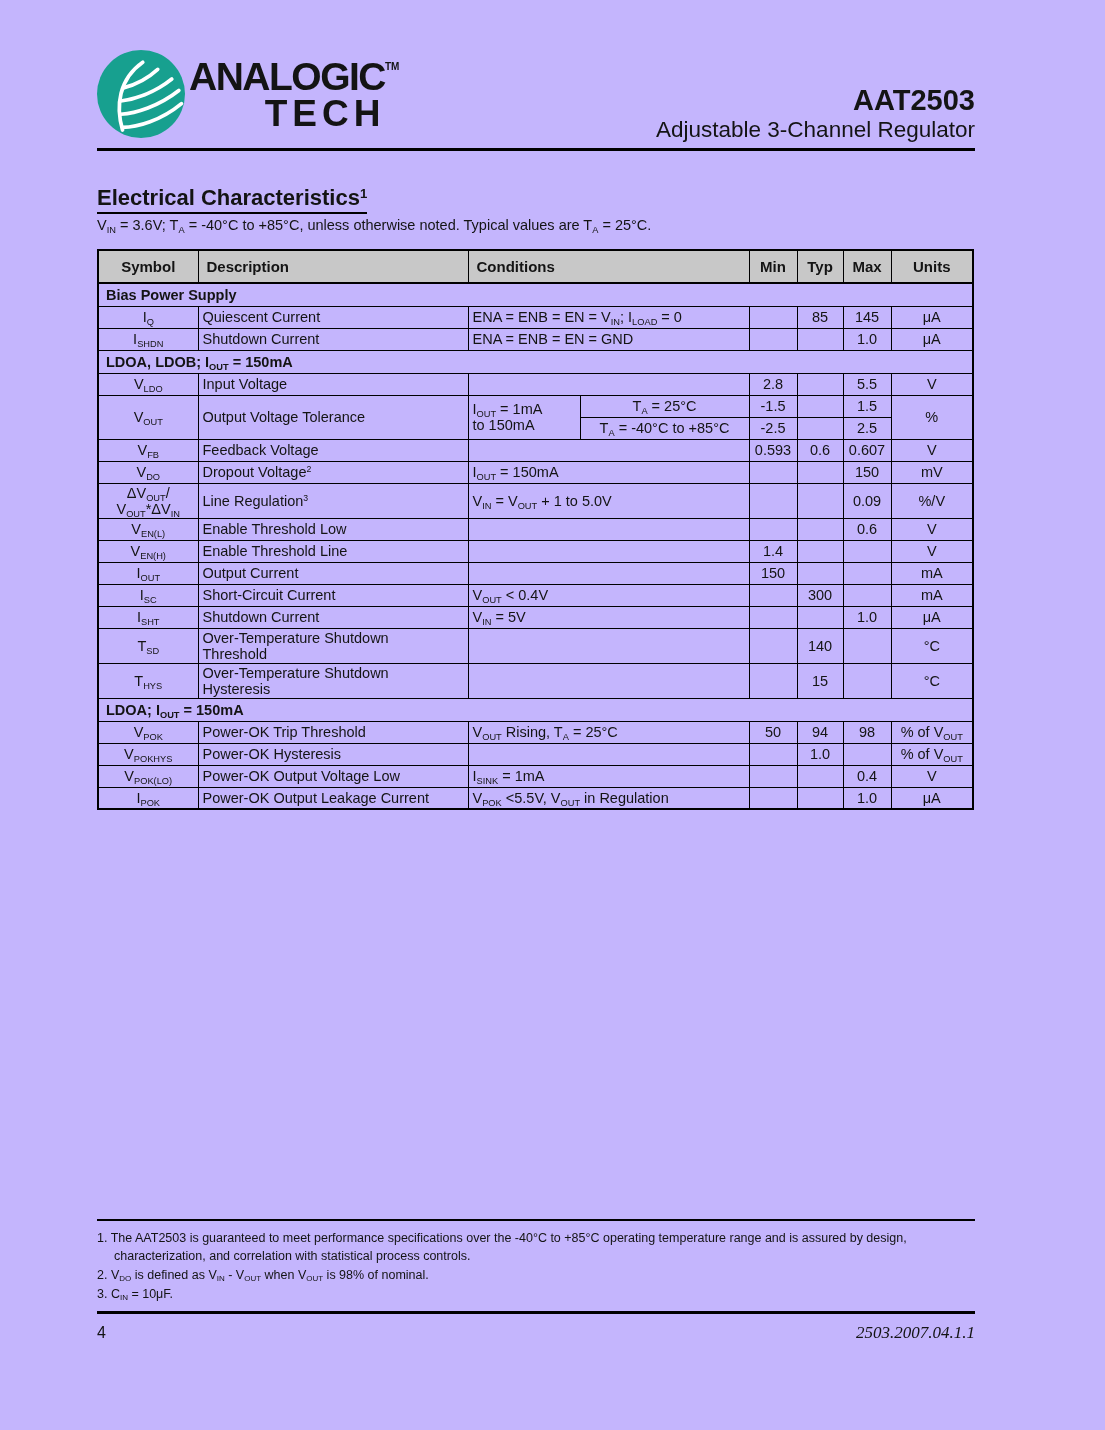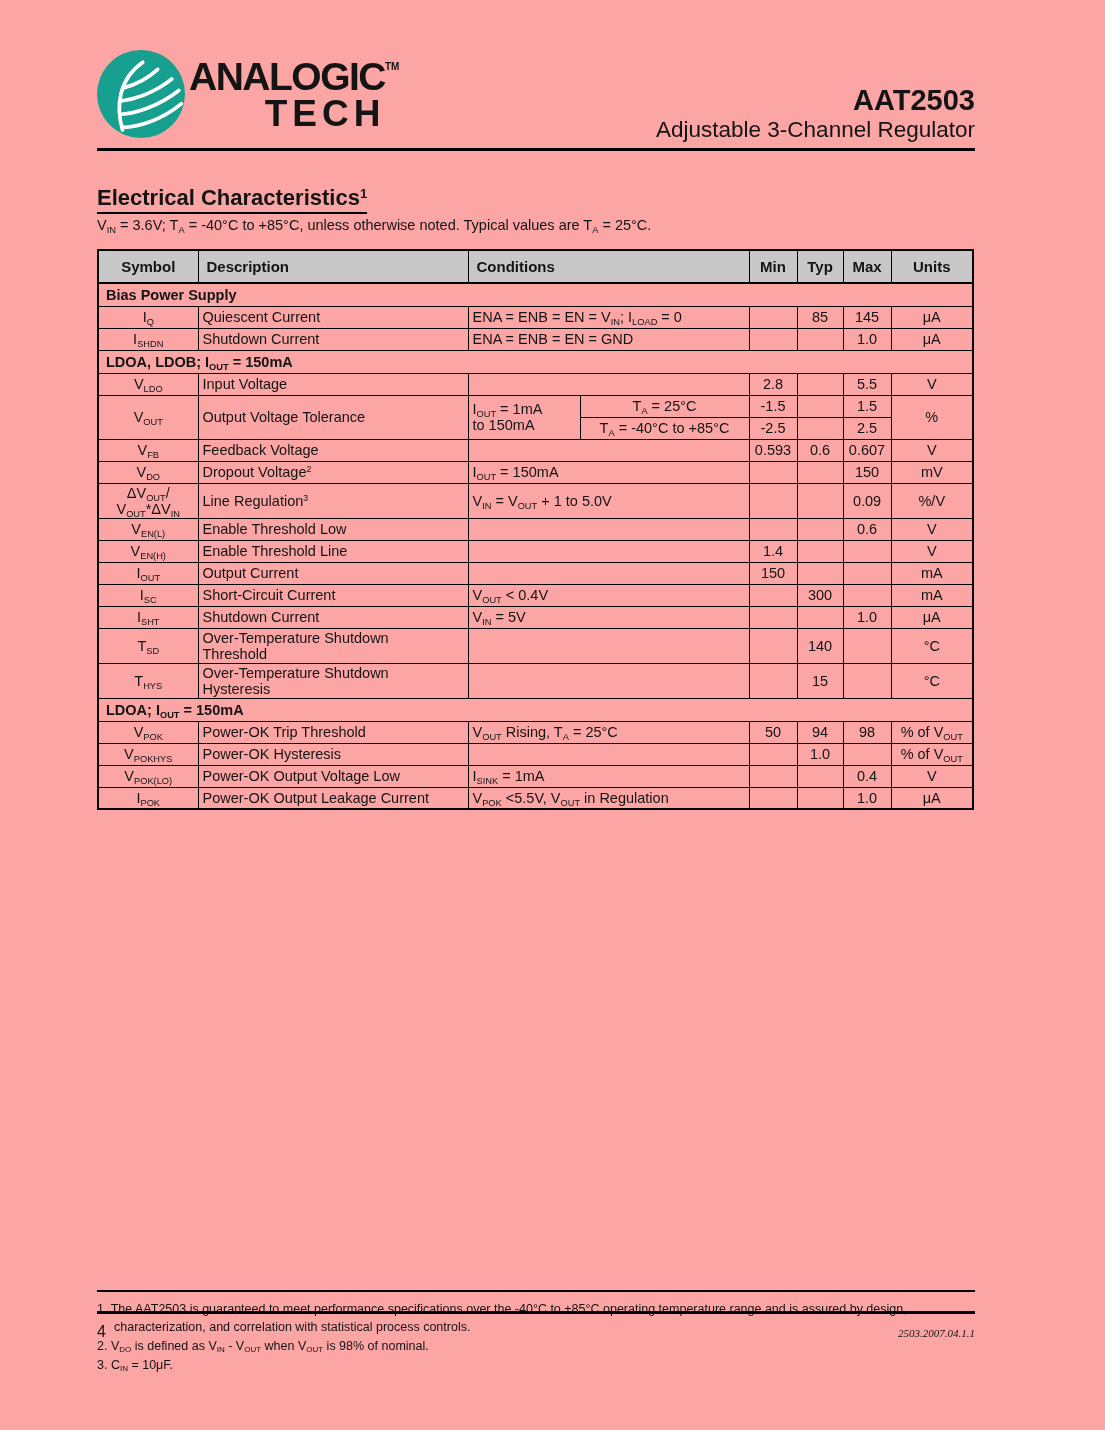--- a/index.html
+++ b/index.html
@@ -7,21 +7,21 @@
     --table-header-bg:#c8c8c8;
     --ink:#141414;
   }
   *{box-sizing:border-box;margin:0;padding:0;}
   html,body{background:#fff;}
   body{
     width:1105px;height:1430px;
     font-family:"Liberation Sans",sans-serif;
     color:var(--ink);
   }
-  .page{position:relative;width:1105px;height:1430px;padding:50px 130px 0 97px;background:#fca5a5;overflow:hidden;}
+  .page{position:relative;width:1105px;height:1430px;padding:50px 130px 0 97px;background:#c4b5fd;overflow:hidden;}
 
   
   .masthead{display:flex;justify-content:space-between;align-items:flex-end;height:94px;}
   .brand{display:flex;align-items:flex-start;align-self:flex-start;}
   .logo{width:88px;height:88px;display:block;flex:0 0 auto;}
   .logo-circle{fill:var(--logo-teal);}
   .wordmark{margin-left:4px;padding-top:7px;white-space:nowrap;}
   .wm-line1{display:block;font-size:39px;font-weight:700;letter-spacing:-1.5px;line-height:1;}
   .tm{font-size:10px;font-weight:700;vertical-align:20px;letter-spacing:0;}
   .wm-line2{display:block;font-size:37px;font-weight:700;letter-spacing:5px;line-height:.95;text-align:right;margin-right:14px;}
@@ -46,28 +46,28 @@
   .c-sym{text-align:center;padding:1px 2px;}
   .c-desc{text-align:left;padding-left:8px;}
   .c-cond{text-align:left;padding-left:8px;}
   .c-condR{text-align:center;padding:1px 2px;}
   .c-num{text-align:center;padding:1px 1px;}
   .c-units{text-align:center;padding:1px 2px;}
   .sec-row td{font-weight:700;text-align:left;padding-left:7px;height:23px;}
   .blk{display:block;}
 
   
-  .footnotes{position:absolute;left:97px;width:878px;top:1290px;}
+  .footnotes{position:absolute;left:97px;width:878px;top:1219px;}
   .fn-rule{height:1.5px;background:#000;margin-bottom:8px;}
   .note{font-size:12.5px;line-height:1.5;padding-left:17px;text-indent:-17px;}
   .page-footer{position:absolute;left:97px;width:878px;top:1311px;}
   .footer-rule{height:3px;background:#000;}
   .footer-row{display:flex;justify-content:space-between;align-items:baseline;margin-top:9px;}
   .page-number{font-size:16px;}
-  .doc-code{font-family:"Liberation Serif",serif;font-style:italic;font-size:11px;text-align:center;}
+  .doc-code{font-family:"Liberation Serif",serif;font-style:italic;font-size:17px;text-align:center;}
 </style>
 </head>
 <body>
 
 <div class="page">
 
   <div class="masthead">
     <div class="brand">
       <span class="logo">
         <svg viewBox="0 0 100 100" width="88" height="88" xmlns="http://www.w3.org/2000/svg">

